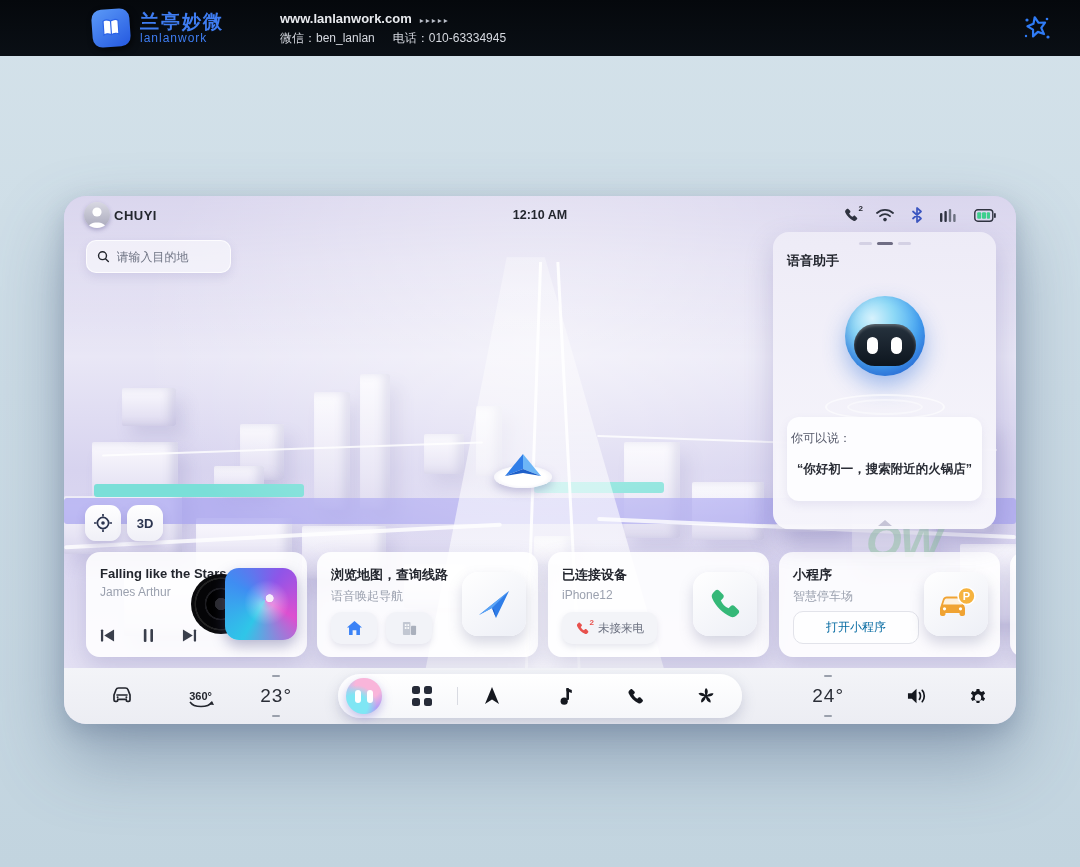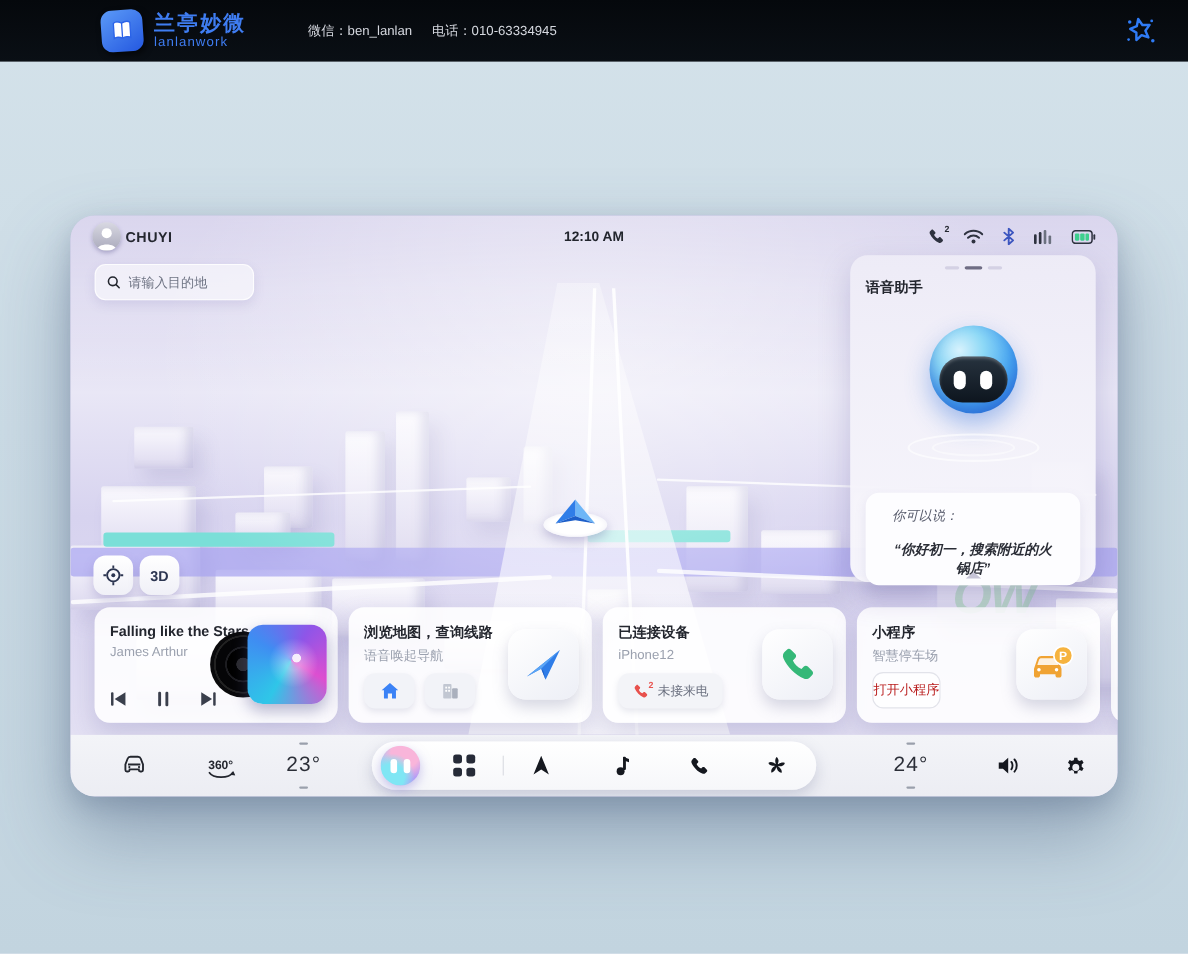--- a/index.html
+++ b/index.html
@@ -86,22 +86,22 @@
   .robot-wrap { position:absolute; left:50%; top:58px; transform:translateX(-50%); width:96px; height:96px; }
   .robot { position:absolute; left:8px; top:6px; width:80px; height:80px; border-radius:50%;
     background:radial-gradient(circle at 34% 28%,#d7f2fd 0%,#8ed9f6 28%,#46a5f2 62%,#2a6fe2 100%);
     box-shadow:0 10px 22px rgba(60,120,220,.45), inset 0 -8px 14px rgba(30,80,190,.45); }
   .visor { position:absolute; left:50%; top:28px; transform:translateX(-50%); width:62px; height:42px;
     border-radius:21px; background:linear-gradient(180deg,#27333f,#0d151e);
     box-shadow:inset 0 2px 3px rgba(255,255,255,.25); display:flex; gap:13px; align-items:center; justify-content:center; }
   .eye { width:11px; height:17px; border-radius:6px; background:#ffffff; }
   .ripple { position:absolute; left:50%; transform:translateX(-50%); border-radius:50%;
     border:2px solid rgba(255,255,255,.75); }
-  .hint-card { position:absolute; left:14px; right:14px; top:216px; height:84px; border-radius:12px;
-    background:#fdfdff; box-shadow:0 4px 10px rgba(120,115,170,.12); padding:13px 24px;font-style:italic; }
+  .hint-card { position:absolute; left:14px; right:14px; top:185px; height:84px; border-radius:12px;
+    background:#fdfdff; box-shadow:0 4px 10px rgba(120,115,170,.12); padding:13px 4px; }
   .hint-label { font-size:12px; color:#55596a; }
   .hint-quote { font-size:12.5px; font-weight:bold; color:#2a2d36; text-align:center; margin-top:14px; }
   .assist-caret { position:absolute; left:50%; bottom:3px; transform:translateX(-50%);
     width:0; height:0; border-left:7px solid transparent; border-right:7px solid transparent;
     border-bottom:6px solid #c6c4d6; }
   
   .cards { position:absolute; left:22px; top:356px; display:flex; gap:10px; z-index:5; }
   .card { width:221px; height:105px; border-radius:14px; flex:none; position:relative;
     background:rgba(255,255,255,.88); box-shadow:0 10px 22px rgba(100,95,160,.22); padding:14px; }
   .card-title { font-size:13px; font-weight:bold; color:#23262e; white-space:nowrap; }
@@ -120,21 +120,21 @@
                radial-gradient(circle at 58% 48%,rgba(255,255,255,.35) 12%,rgba(255,255,255,0) 40%); }
   .pill-btn { width:46px; height:32px; border-radius:10px; background:#f2f3f8;
     box-shadow:0 3px 6px rgba(120,125,160,.18); display:flex; align-items:center; justify-content:center; }
   .btn-row { position:absolute; left:14px; bottom:13px; display:flex; gap:9px; }
   .missed-pill { position:absolute; left:14px; bottom:13px; height:32px; border-radius:10px;
     background:#f3f4f8; box-shadow:0 3px 6px rgba(120,125,160,.18); display:flex; align-items:center;
     gap:8px; padding:0 13px; }
   .missed-text { font-size:11.5px; color:#6c7180; }
   .open-btn { position:absolute; left:14px; bottom:13px; height:33px; border-radius:10px;
     border:1px solid #e2e3ea; background:rgba(255,255,255,.7); display:flex; align-items:center;
-    padding:0 0; font-size:12px; color:#b91c1c; }
+    padding:0 32px; font-size:12px; color:#0369a1; }
   .card-sliver { width:60px; height:105px; border-radius:14px; flex:none;
     background:rgba(255,255,255,.88); box-shadow:0 10px 22px rgba(100,95,160,.22); }
   
   .dock { position:absolute; left:0; bottom:0; width:100%; height:56px; z-index:8;
     background:linear-gradient(180deg,#f3f4f8,#ecedf3); }
   .dock-item { position:absolute; top:0; height:56px; display:flex; align-items:center; justify-content:flex-end; }
   .temp { font-size:19px; color:#2b2e37; font-weight:500; letter-spacing:1px; position:relative; }
   .temp::before,.temp::after { content:""; position:absolute; left:50%; transform:translateX(-50%);
     width:8px; height:2px; border-radius:1px; background:#9aa0ac; }
   .temp::before { top:-10px; } .temp::after { bottom:-10px; }
@@ -161,20 +161,23 @@
   <div class="logo-box">
     <svg width="24" height="24" viewBox="0 0 24 24">
       <path d="M12 5 C9 3.4 5.8 3.6 4.5 4.8 L4.5 18.5 C6 17.3 9.5 17.2 12 18.8 C14.5 17.2 18 17.3 19.5 18.5 L19.5 4.8 C18.2 3.6 15 3.4 12 5 Z M12 5 L12 18.8" fill="#fff" stroke="#2b63e8" stroke-width="1.2"></path>
     </svg>
   </div>
   <div class="brand-text">
     <div class="brand-cn">兰亭妙微</div>
     <div class="brand-en">lanlanwork</div>
   </div>
   <div class="banner-contact">
+    <div class="site-row">
+      <span>www.lanlanwork.com</span><span class="site-arrows">▸▸▸▸▸</span>
+    </div>
     <div class="contact-row">
       <span>微信：ben_lanlan</span><span>电话：010-63334945</span>
     </div>
   </div>
   <div class="banner-collect">
     <svg width="30" height="30" viewBox="0 0 30 30">
       <path d="M15 4 L17.6 10.2 L24 11.4 L19.2 15.8 L20.6 22.4 L15 19 L9.4 22.4 L10.8 15.8 L6 11.4 L12.4 10.2 Z" fill="none" stroke="#2f7bf5" stroke-width="2.2" stroke-linejoin="round" transform="rotate(-12 15 15)"></path>
       <circle cx="5" cy="7" r="1.6" fill="#2f7bf5"></circle>
         <circle cx="25" cy="6" r="1.3" fill="#2f7bf5"></circle>
       <circle cx="26" cy="24" r="1.6" fill="#2f7bf5"></circle>

